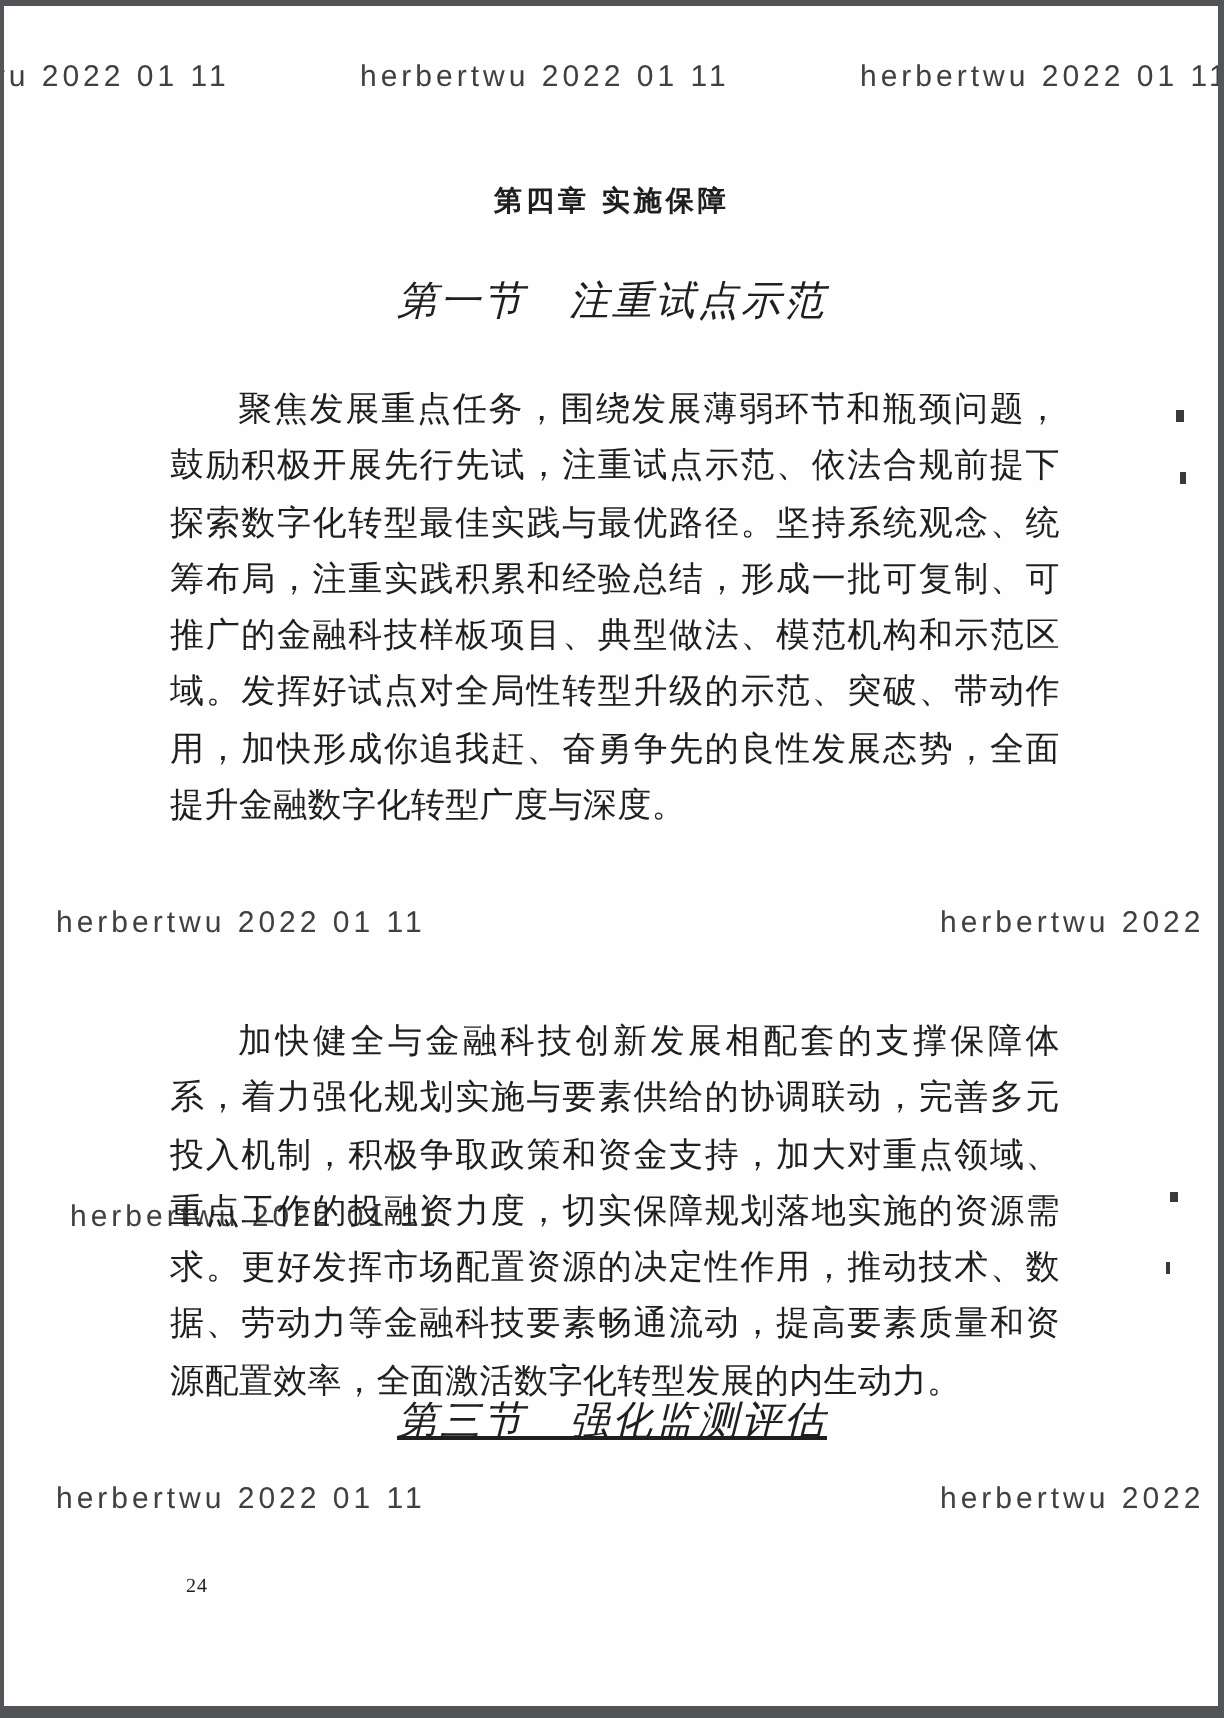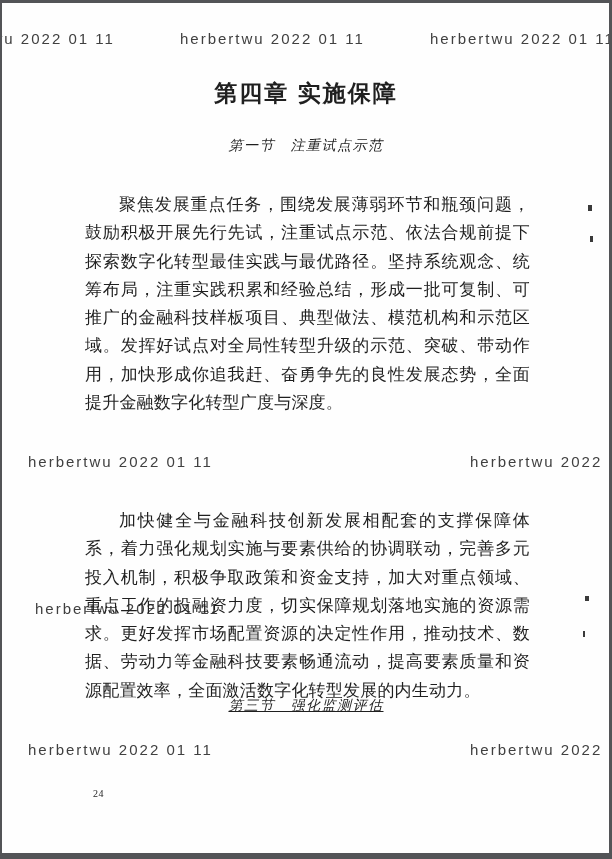--- a/index.html
+++ b/index.html
@@ -30,30 +30,30 @@
   }
   .wm-row-1 { top: 30px; }
   .wm-row-2 { top: 453px; }
   .wm-row-3 { top: 600px; }
   .wm-row-4 { top: 741px; }
 
   .chapter-title {
     position: absolute; top: 78px; left: 0; right: 0;
     text-align: center;
     font-family: "Liberation Sans", "DejaVu Sans", sans-serif;
-    font-weight: bold; font-size: 23px; letter-spacing: 2px;
-    margin: 0;
+    font-weight: bold; font-size: 14px; letter-spacing: 2px;
+    margin: 14px;
   }
   .section-heading {
     position: absolute; left: 0; right: 0;
     text-align: center;
     font-family: "Liberation Serif", "DejaVu Serif", serif;
     font-style: italic;
     font-weight: normal;
-    font-size: 14px; letter-spacing: 1.5px;
+    font-size: 20px; letter-spacing: 1.5px;
     margin: 0;
   }
   .heading-1 { top: 137px; }
   .heading-2 { top: 451px; }
   .heading-3 { top: 697px; text-decoration: underline; }
 
   .body-para {
     position: absolute; left: 85px; width: 445px;
     font-size: 17px; line-height: 28.3px; letter-spacing: 0.2px;
     text-align: justify;

